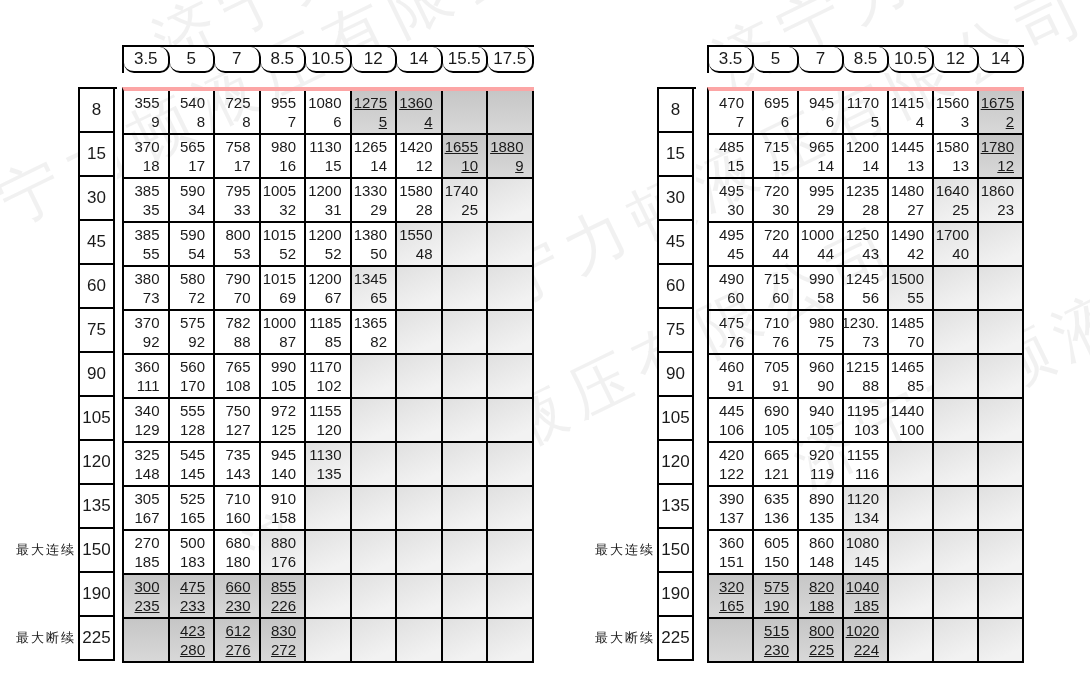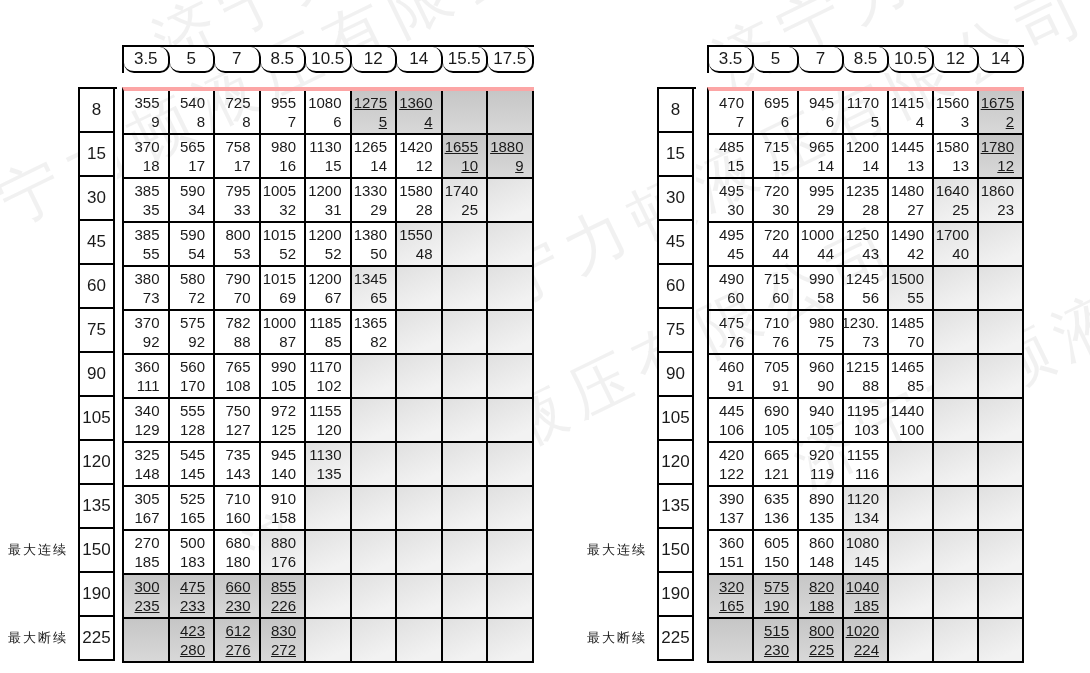--- a/index.html
+++ b/index.html
@@ -48,21 +48,21 @@
     display:flex;flex-direction:column;justify-content:center;align-items:flex-end;
     padding-right:8px;font-size:15px;line-height:19px;
   }
   .cell span{display:block;}
   .s-w{background:transparent;}
   .s-l{background:linear-gradient(155deg,#e0e0e0 0%,#f2f2f2 80%);}
   .s-d{background:linear-gradient(180deg,#c6c6c6 0%,#d8d8d8 100%);text-decoration:underline;}
   .rowlabel{
     position:absolute;left:-70px;width:68px;
     font-size:13px;letter-spacing:2px;white-space:nowrap;
-    text-align:left;
+    text-align:right;
     font-family:"DejaVu Sans",sans-serif;
   }
 </style>
 </head>
 <body>
 
 <span class="watermark" style="left:-80px;top:200px;">济宁力顿液压有限公司</span>
 <span class="watermark" style="left:140px;top:10px;">济宁力顿液压有限公司</span>
 <span class="watermark" style="left:420px;top:280px;">济宁力顿液压有限公司</span>
 <span class="watermark" style="left:230px;top:520px;">济宁力顿液压有限公司</span>

